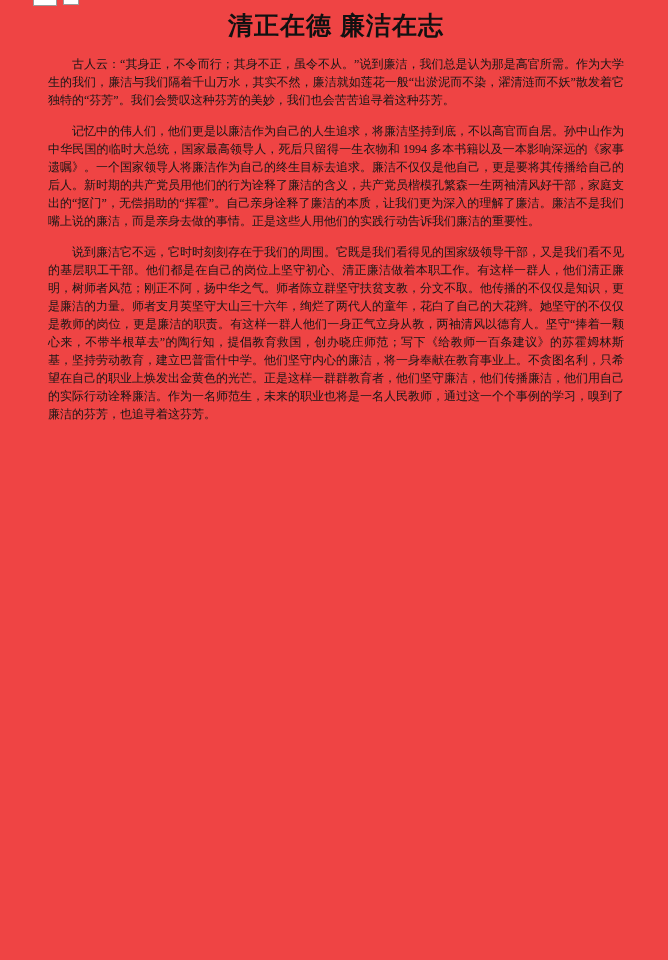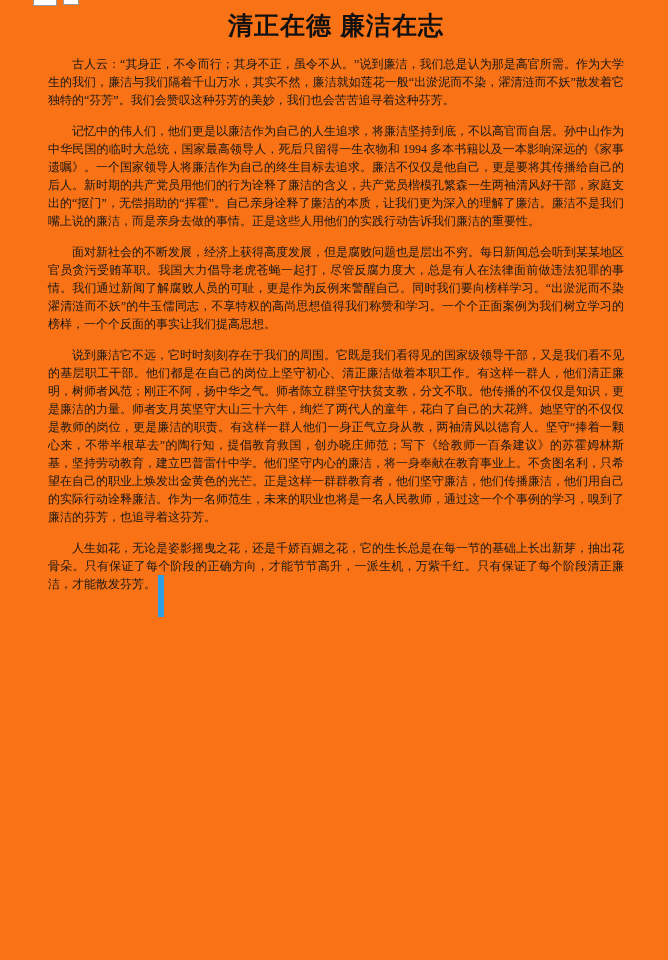--- a/index.html
+++ b/index.html
@@ -6,21 +6,21 @@
   body {
     width: 668px;
     height: 960px;
     background: #f2f2f2;
     font-family: "Liberation Serif", "DejaVu Serif", serif;
   }
   .page {
     position: relative;
     width: 668px;
     height: 960px;
-    background: #f97316;
+    background: #ef4444;
     overflow: hidden;
     box-sizing: border-box;
   }
   .content {
     position: absolute;
     top: 6px;
     left: 35px;
     right: 31px;
   }
   .doc-title {
@@ -68,19 +68,17 @@
   <div class="corner-box b2"></div>
 
   <div class="content">
     <h1 class="doc-title">清正在德 廉洁在志</h1>
 
     <p class="doc-paragraph">古人云：“其身正，不令而行；其身不正，虽令不从。”说到廉洁，我们总是认为那是高官所需。作为大学生的我们，廉洁与我们隔着千山万水，其实不然，廉洁就如莲花一般“出淤泥而不染，濯清涟而不妖”散发着它独特的“芬芳”。我们会赞叹这种芬芳的美妙，我们也会苦苦追寻着这种芬芳。</p>
 
 
     <p class="doc-paragraph">记忆中的伟人们，他们更是以廉洁作为自己的人生追求，将廉洁坚持到底，不以高官而自居。孙中山作为中华民国的临时大总统，国家最高领导人，死后只留得一生衣物和 1994 多本书籍以及一本影响深远的《家事遗嘱》。一个国家领导人将廉洁作为自己的终生目标去追求。廉洁不仅仅是他自己，更是要将其传播给自己的后人。新时期的共产党员用他们的行为诠释了廉洁的含义，共产党员楷模孔繁森一生两袖清风好干部，家庭支出的“抠门”，无偿捐助的“挥霍”。自己亲身诠释了廉洁的本质，让我们更为深入的理解了廉洁。廉洁不是我们嘴上说的廉洁，而是亲身去做的事情。正是这些人用他们的实践行动告诉我们廉洁的重要性。</p>
 
-    <p class="doc-paragraph">面对新社会的不断发展，经济上获得高度发展，但是腐败问题也是层出不穷。每日新闻总会听到某某地区官员贪污受贿革职。我国大力倡导老虎苍蝇一起打，尽管反腐力度大，总是有人在法律面前做违法犯罪的事情。我们通过新闻了解腐败人员的可耻，更是作为反例来警醒自己。同时我们要向榜样学习。“出淤泥而不染濯清涟而不妖”的牛玉儒同志，不享特权的高尚思想值得我们称赞和学习。一个个正面案例为我们树立学习的榜样，一个个反面的事实让我们提高思想。</p>
 
     <p class="doc-paragraph">说到廉洁它不远，它时时刻刻存在于我们的周围。它既是我们看得见的国家级领导干部，又是我们看不见的基层职工干部。他们都是在自己的岗位上坚守初心、清正廉洁做着本职工作。有这样一群人，他们清正廉明，树师者风范；刚正不阿，扬中华之气。师者陈立群坚守扶贫支教，分文不取。他传播的不仅仅是知识，更是廉洁的力量。师者支月英坚守大山三十六年，绚烂了两代人的童年，花白了自己的大花辫。她坚守的不仅仅是教师的岗位，更是廉洁的职责。有这样一群人他们一身正气立身从教，两袖清风以德育人。坚守“捧着一颗心来，不带半根草去”的陶行知，提倡教育救国，创办晓庄师范；写下《给教师一百条建议》的苏霍姆林斯基，坚持劳动教育，建立巴普雷什中学。他们坚守内心的廉洁，将一身奉献在教育事业上。不贪图名利，只希望在自己的职业上焕发出金黄色的光芒。正是这样一群群教育者，他们坚守廉洁，他们传播廉洁，他们用自己的实际行动诠释廉洁。作为一名师范生，未来的职业也将是一名人民教师，通过这一个个事例的学习，嗅到了廉洁的芬芳，也追寻着这芬芳。</p>
 
-    <p class="doc-paragraph"><span>人生如花，无论是姿影摇曳之花，还是千娇百媚之花，它的生长总是在每一节的基础上长出新芽，抽出花骨朵。只有保证了每个阶段的正确方向，才能节节高升，一派生机，万紫千红。只有保证了每个阶段清正廉洁，才能散发芬芳。</span><span class="text-cursor" style="background: rgb(46, 159, 229);"></span></p>
   </div>
 </div>
 
 </body></html>

